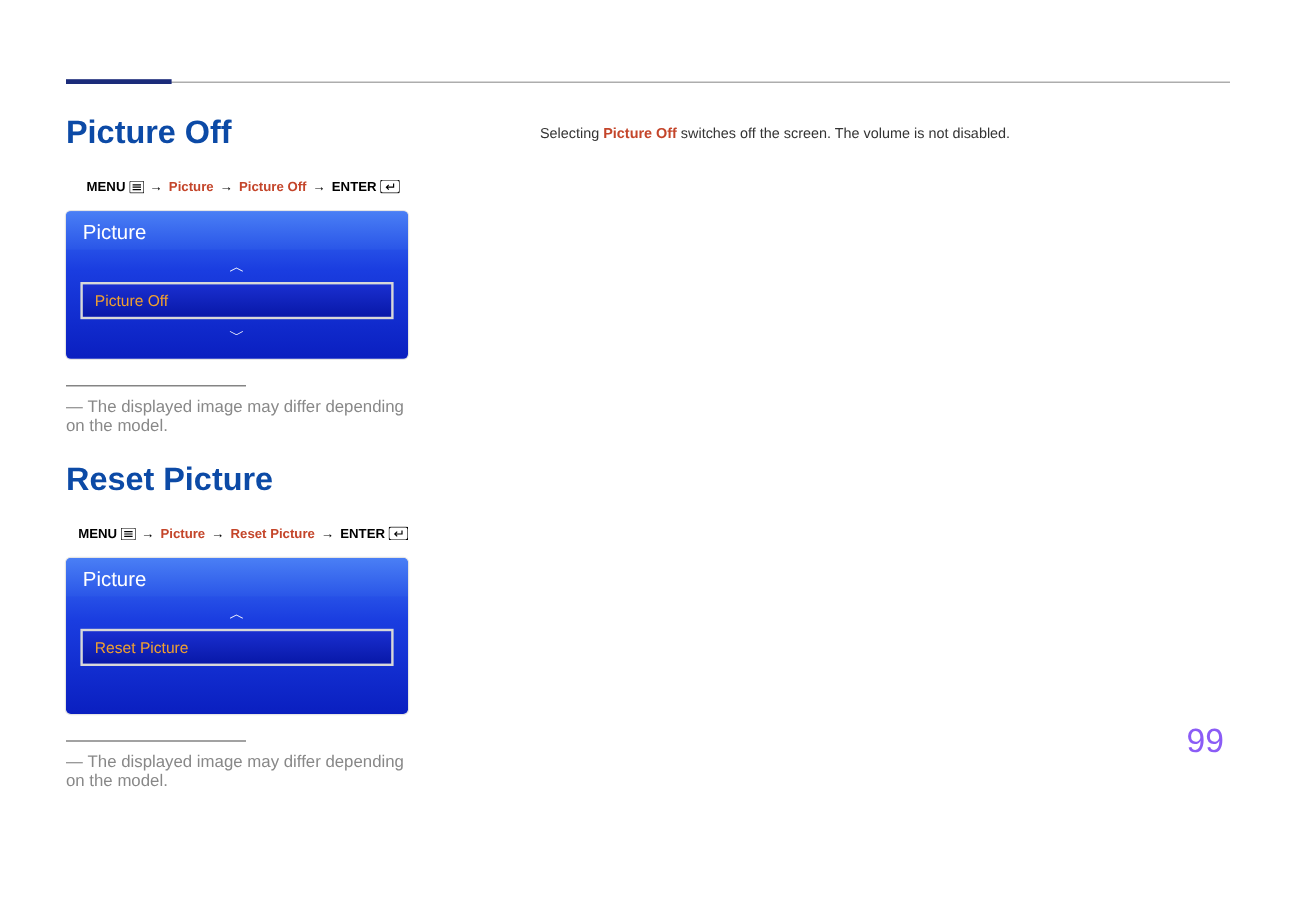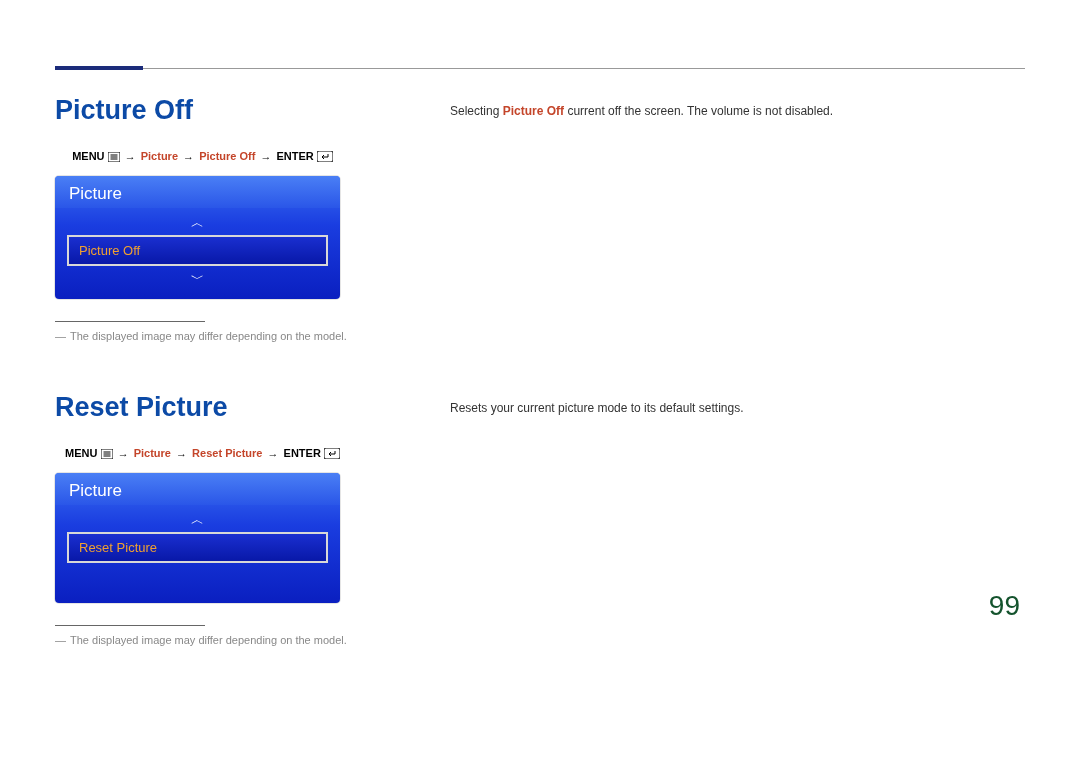--- a/index.html
+++ b/index.html
@@ -28,21 +28,21 @@
     top: 66px;
     left: 55px;
     width: 88px;
     height: 4px;
     background: #1b2b7a;
   }
   .content {
     padding-top: 35px;
     display: flex;
     flex-direction: column;
-    gap: 50px;
+    gap: 22px;
   }
   .section {
     display: flex;
     gap: 100px;
   }
   .left {
     width: 295px;
     flex: 0 0 295px;
   }
   .right {
@@ -91,32 +91,32 @@
     margin: 4px 0;
   }
   .footnote-rule {
     width: 150px;
     height: 1px;
     background: #666;
     margin-top: 22px;
     margin-bottom: 8px;
   }
   .footnote {
-    font-size: 11px;
+    font-size: 14px;
     color: #888;
   }
   .footnote .dash { margin-right: 4px; }
   .desc { font-size: 12px; color: #333; line-height: 1.7; }
   .desc .hl { color: #c4452a; font-weight: bold; }
   .page-num {
     position: absolute;
     bottom: 24px;
     right: 60px;
     font-size: 28px;
-    color: #14532d;
+    color: #8b5cf6;
     font-weight: 300;
   }
   svg.menu-ico { width: 12px; height: 10px; }
   svg.enter-ico { width: 16px; height: 11px; }
 </style>
 </head>
 <body>
 
 <div class="page">
   <div class="top-rule"></div>
@@ -161,21 +161,21 @@
         </div>
 
         <div class="footnote-rule"></div>
         <div class="footnote">
           <span class="dash">―</span><span>The displayed image may differ depending on the model.</span>
         </div>
       </div>
 
       <div class="right">
         <p class="desc">
-          <span>Selecting </span><span class="hl">Picture Off</span><span> current off the screen. The volume is not disabled.</span>
+          <span>Selecting </span><span class="hl">Picture Off</span><span> switches off the screen. The volume is not disabled.</span>
         </p>
       </div>
     </div>
 
     <div class="section">
       <div class="left">
         <h1 class="heading">Reset Picture</h1>
         <div class="breadcrumb">
           <span>MENU</span>
           <span class="icon">
@@ -208,23 +208,18 @@
             <div style="height:24px"></div>
           </div>
         </div>
 
         <div class="footnote-rule"></div>
         <div class="footnote">
           <span class="dash">―</span><span>The displayed image may differ depending on the model.</span>
         </div>
       </div>
 
-      <div class="right">
-        <p class="desc">
-          <span>Resets your current picture mode to its default settings.</span>
-        </p>
-      </div>
     </div>
 
   </div>
 
   <div class="page-num">99</div>
 </div>
 
 </body></html>

